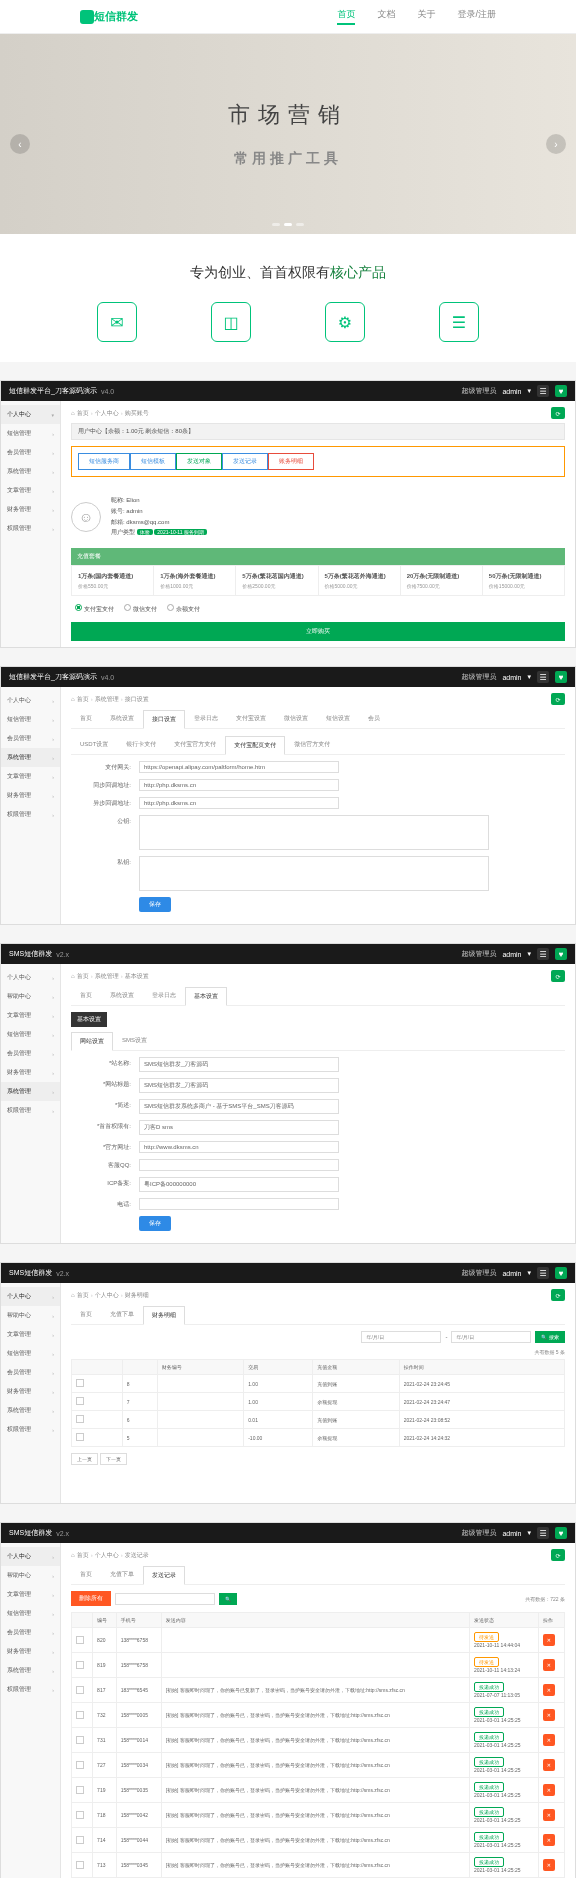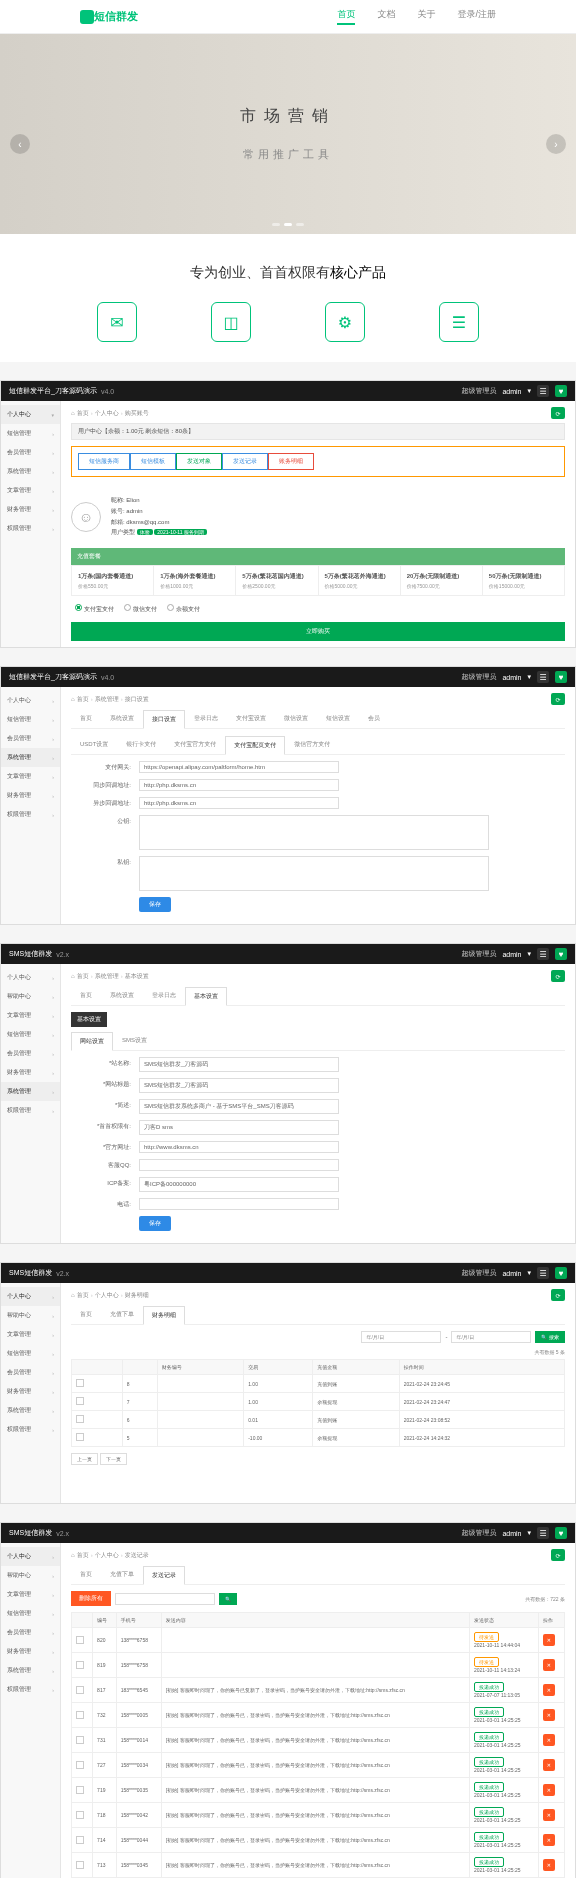--- a/index.html
+++ b/index.html
@@ -7,30 +7,30 @@
 
 
 .landing { background: #fff; }
 .nav { display: flex; align-items: center; padding: 8px 80px; border-bottom: 1px solid #eee; }
 .logo { display: flex; align-items: center; color: #00c37a; font-size: 11px; font-weight: bold; }
 .logo-icon { width: 14px; height: 14px; background: #00c37a; border-radius: 3px; }
 .nav-links { margin-left: auto; display: flex; gap: 22px; font-size: 9px; }
 .nav-links span { color: #888; cursor: pointer; }
 .nav-links .active { color: #00c37a; border-bottom: 2px solid #00c37a; padding-bottom: 2px; }
 .hero { height: 200px; background: linear-gradient(to right, #d4d0c8, #e8e4dc); display: flex; flex-direction: column; align-items: center; justify-content: center; position: relative; }
-.hero-title { font-size: 16px; color: #444; letter-spacing: 8px; }
-.hero-sub { font-size: 11px; color: #888; letter-spacing: 4px; margin-top: 20px; }
+.hero-title { font-size: 22px; color: #444; letter-spacing: 8px; }
+.hero-sub { font-size: 14px; color: #888; letter-spacing: 4px; margin-top: 20px; font-weight: bold; }
 .hero-arrow { position: absolute; top: 50%; width: 20px; height: 20px; background: rgba(0,0,0,0.15); border-radius: 50%; display: flex; align-items: center; justify-content: center; color: #fff; font-size: 10px; }
 .hero-arrow.left { left: 10px; }
 .hero-arrow.right { right: 10px; }
 .dots { position: absolute; bottom: 8px; display: flex; gap: 4px; }
 .dot { width: 8px; height: 3px; background: rgba(255,255,255,0.5); border-radius: 2px; }
 .dot.active { background: #fff; }
 .tagline { text-align: center; padding: 30px 0 20px; font-size: 14px; color: #333; }
-.tagline .hl { color: #000000; }
+.tagline .hl { color: #15803d; }
 .icon-row { display: flex; justify-content: space-around; padding: 0 60px 20px; }
 .icon-box { width: 40px; height: 40px; border: 1px solid #00c37a; border-radius: 6px; display: flex; align-items: center; justify-content: center; color: #00c37a; font-size: 16px; }
 
 
 .admin-panel { margin-top: 18px; background: #fff; border: 1px solid #ddd; min-height: 240px; }
 .topbar { background: #1a1a1a; color: #fff; display: flex; align-items: center; padding: 4px 8px; font-size: 7px; }
 .topbar-left { display: flex; align-items: center; gap: 4px; }
 .version { color: #999; }
 .topbar-right { margin-left: auto; display: flex; align-items: center; gap: 6px; }
 .user-label { color: #ccc; }

